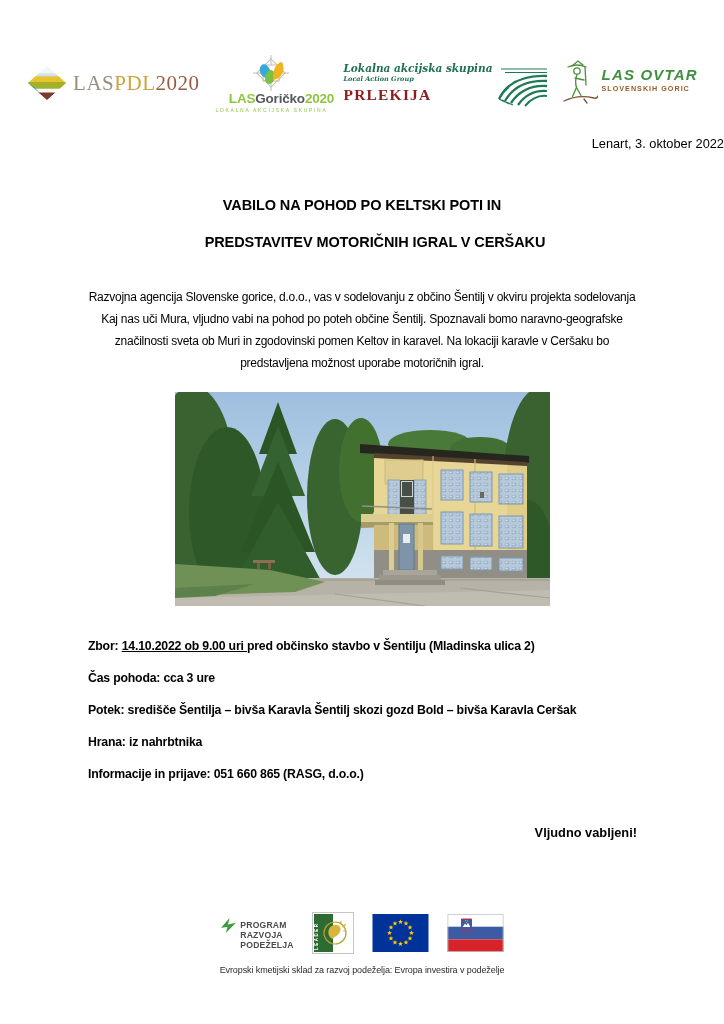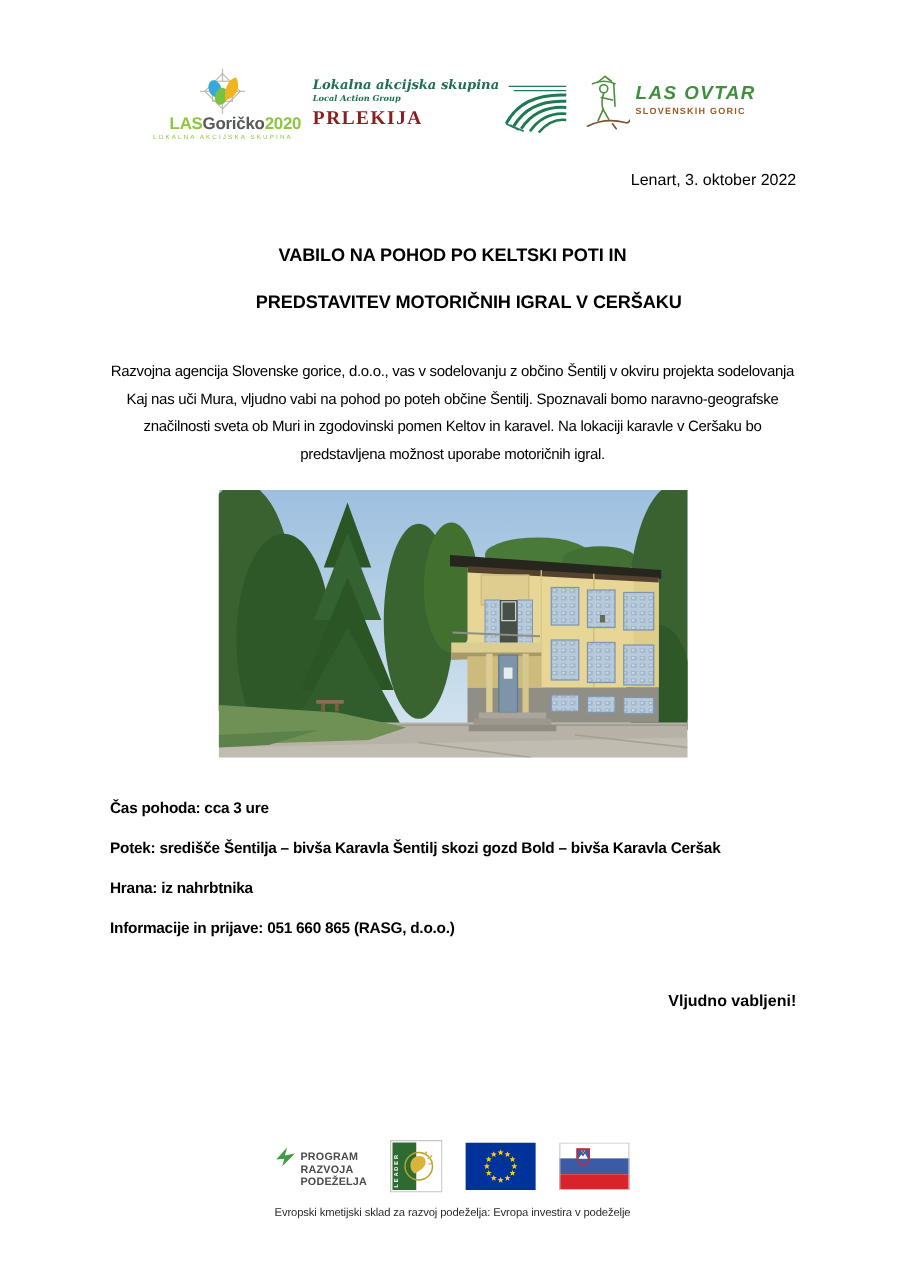--- a/index.html
+++ b/index.html
@@ -28,21 +28,21 @@
   .prl-tag1 {font-family:"DejaVu Serif", serif; font-style:italic; font-weight:700; font-size:10.5px; color:#1e6e52; white-space:nowrap;}
   .prl-tag2 {font-family:"DejaVu Serif", serif; font-style:italic; font-weight:700; font-size:6.5px; color:#1e6e52; margin-top:1px;}
   .prl-name {font-family:"Liberation Serif", serif; font-weight:700; font-size:15.5px; color:#8b1f1f; letter-spacing:1.2px; margin-top:3px;}
 
   .ovtar {display:flex; align-items:center; gap:4px;}
   .ovtar-txt {display:flex; flex-direction:column; margin-top:-8px;}
   .ovtar-name {font-size:15px; font-weight:700; color:#3f8f3f; letter-spacing:1.2px; white-space:nowrap;font-style:italic;}
   .ovtar-sub {font-size:7.2px; font-weight:700; color:#9a5c28; letter-spacing:1px; margin-top:1px; white-space:nowrap;}
 
   
-  .dateline {text-align:right; padding-right:87px; margin-top:18px; font-size:12.8px;}
+  .dateline {text-align:right; margin-top:18px; font-size:12.8px;}
   .title-line1 {margin-top:46px; text-align:center; font-weight:700; font-size:14.5px; letter-spacing:-0.1px;}
   .title-line2 {margin-top:21px; text-align:center; font-weight:700; font-size:14.5px; letter-spacing:-0.1px;margin-left:26px;}
   .intro {margin:36px 82px 0; text-align:center; font-size:12px; line-height:22px; letter-spacing:-0.25px;}
 
   .photo {display:block; margin:18px auto 0; width:375px; height:214px;}
 
   .details {margin:33px 87px 0 88px; font-size:12.3px; font-weight:700; letter-spacing:-0.2px;}
   .details .line {margin-bottom:17px; line-height:15px; white-space:nowrap;}
   .u {text-decoration:underline;}
 
@@ -55,20 +55,38 @@
   .prp-text {font-size:8.6px; line-height:10px; color:#4a4a4a; letter-spacing:0.2px; font-weight:700; margin-top:3px;}
   .caption {margin-top:7px; font-size:9px; font-weight:400; color:#2b2b2b; letter-spacing:-0.1px;}
 </style>
 </head>
 <body>
 
 <div class="page">
 
   <div class="logos-row">
 
+    <div class="logo">
+      <svg width="42" height="40" viewBox="0 0 44 40">
+        <defs>
+            <clipPath id="dm">
+              <polygon points="22,2 42,20 22,38 2,20"></polygon>
+            </clipPath>
+          </defs>
+        <g clip-path="url(#dm)">
+          <rect x="0" y="0" width="44" height="14" fill="#f2f6fa"></rect>
+          <rect x="0" y="10" width="44" height="4" fill="#cfe3ef"></rect>
+          <rect x="0" y="13" width="44" height="7" fill="#e7c42e"></rect>
+          <rect x="0" y="19" width="44" height="7" fill="#a3b02b"></rect>
+          <polygon points="2,20 22,38 8,24" fill="#2f9fd6"></polygon>
+          <polygon points="22,38 13,30 31,30" fill="#7a3b2c"></polygon>
+        </g>
+      </svg>
+      <div class="laspdl-text"><span class="laspdl-las">LAS</span><span class="laspdl-pdl">PDL</span><span class="laspdl-year">2020</span></div>
+    </div>
 
     <div class="logo goricko">
       <svg width="38" height="38" viewBox="0 0 38 38">
         <g stroke="#c3bcae" stroke-width="1" fill="none">
           <rect x="9" y="9" width="20" height="20" transform="rotate(45 19 19)"></rect>
           <rect x="11" y="11" width="16" height="16"></rect>
           <line x1="19" y1="1" x2="19" y2="11"></line>
             <line x1="19" y1="27" x2="19" y2="37"></line>
           <line x1="1" y1="19" x2="11" y2="19"></line>
             <line x1="27" y1="19" x2="37" y2="19"></line>
@@ -201,20 +219,21 @@
         <rect x="214" y="131" width="5" height="47" fill="#dccd92"></rect>
         <rect x="243" y="131" width="5" height="49" fill="#d6c78c"></rect>
         <rect x="208" y="178" width="54" height="5" fill="#a9a59b"></rect>
         <rect x="204" y="183" width="62" height="5" fill="#9c988e"></rect>
         <rect x="200" y="188" width="70" height="5" fill="#908c82"></rect>
       </g>
     </g>
   </svg>
 
   <div class="details">
+    <div class="line"><span>Zbor: </span><span class="u">14.10.2022 ob 9.00 uri </span><span>pred občinsko stavbo v Šentilju (Mladinska ulica 2)</span></div>
     <div class="line">Čas pohoda: cca 3 ure</div>
     <div class="line">Potek: središče Šentilja – bivša Karavla Šentilj skozi gozd Bold – bivša Karavla Ceršak</div>
     <div class="line">Hrana: iz nahrbtnika</div>
     <div class="line">Informacije in prijave: 051 660 865 (RASG, d.o.o.)</div>
   </div>
 
   <div class="closing">Vljudno vabljeni!</div>
 
   <div class="footer">
     <div class="footer-logos">

